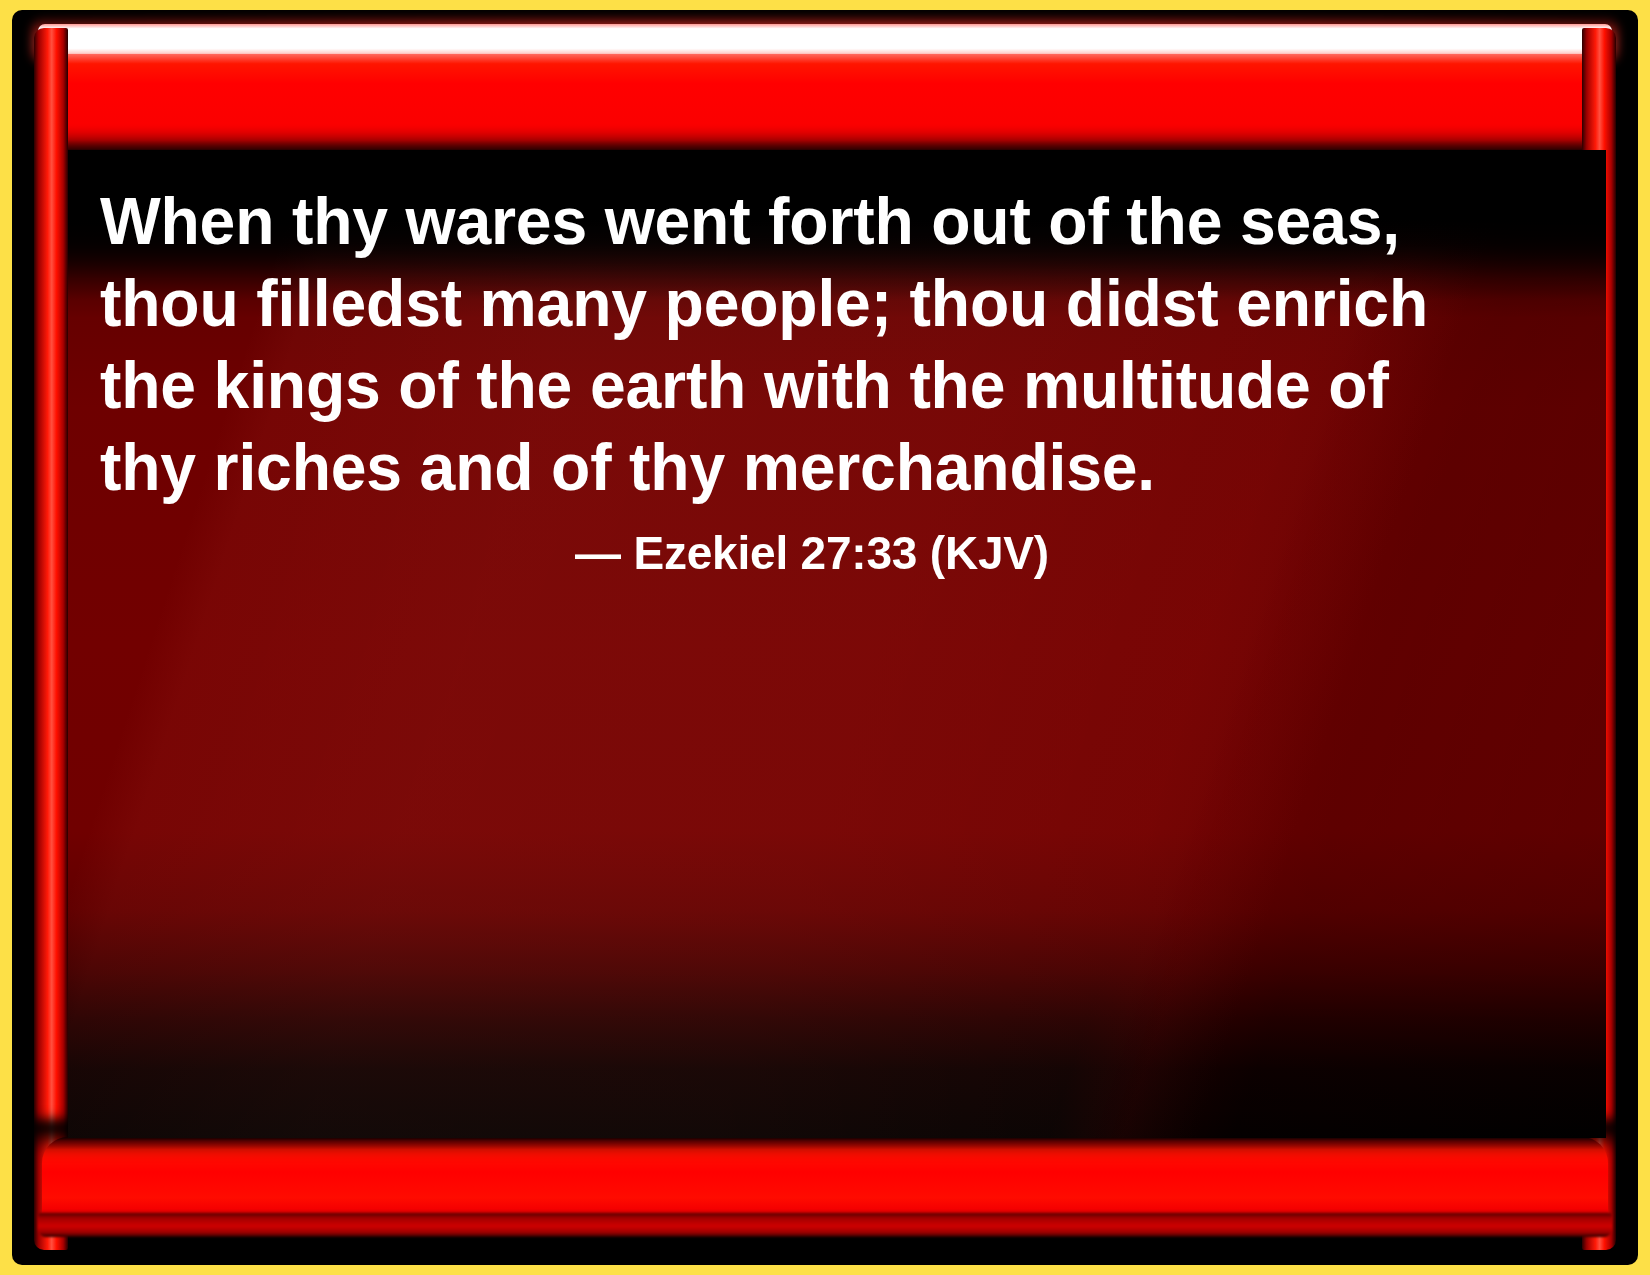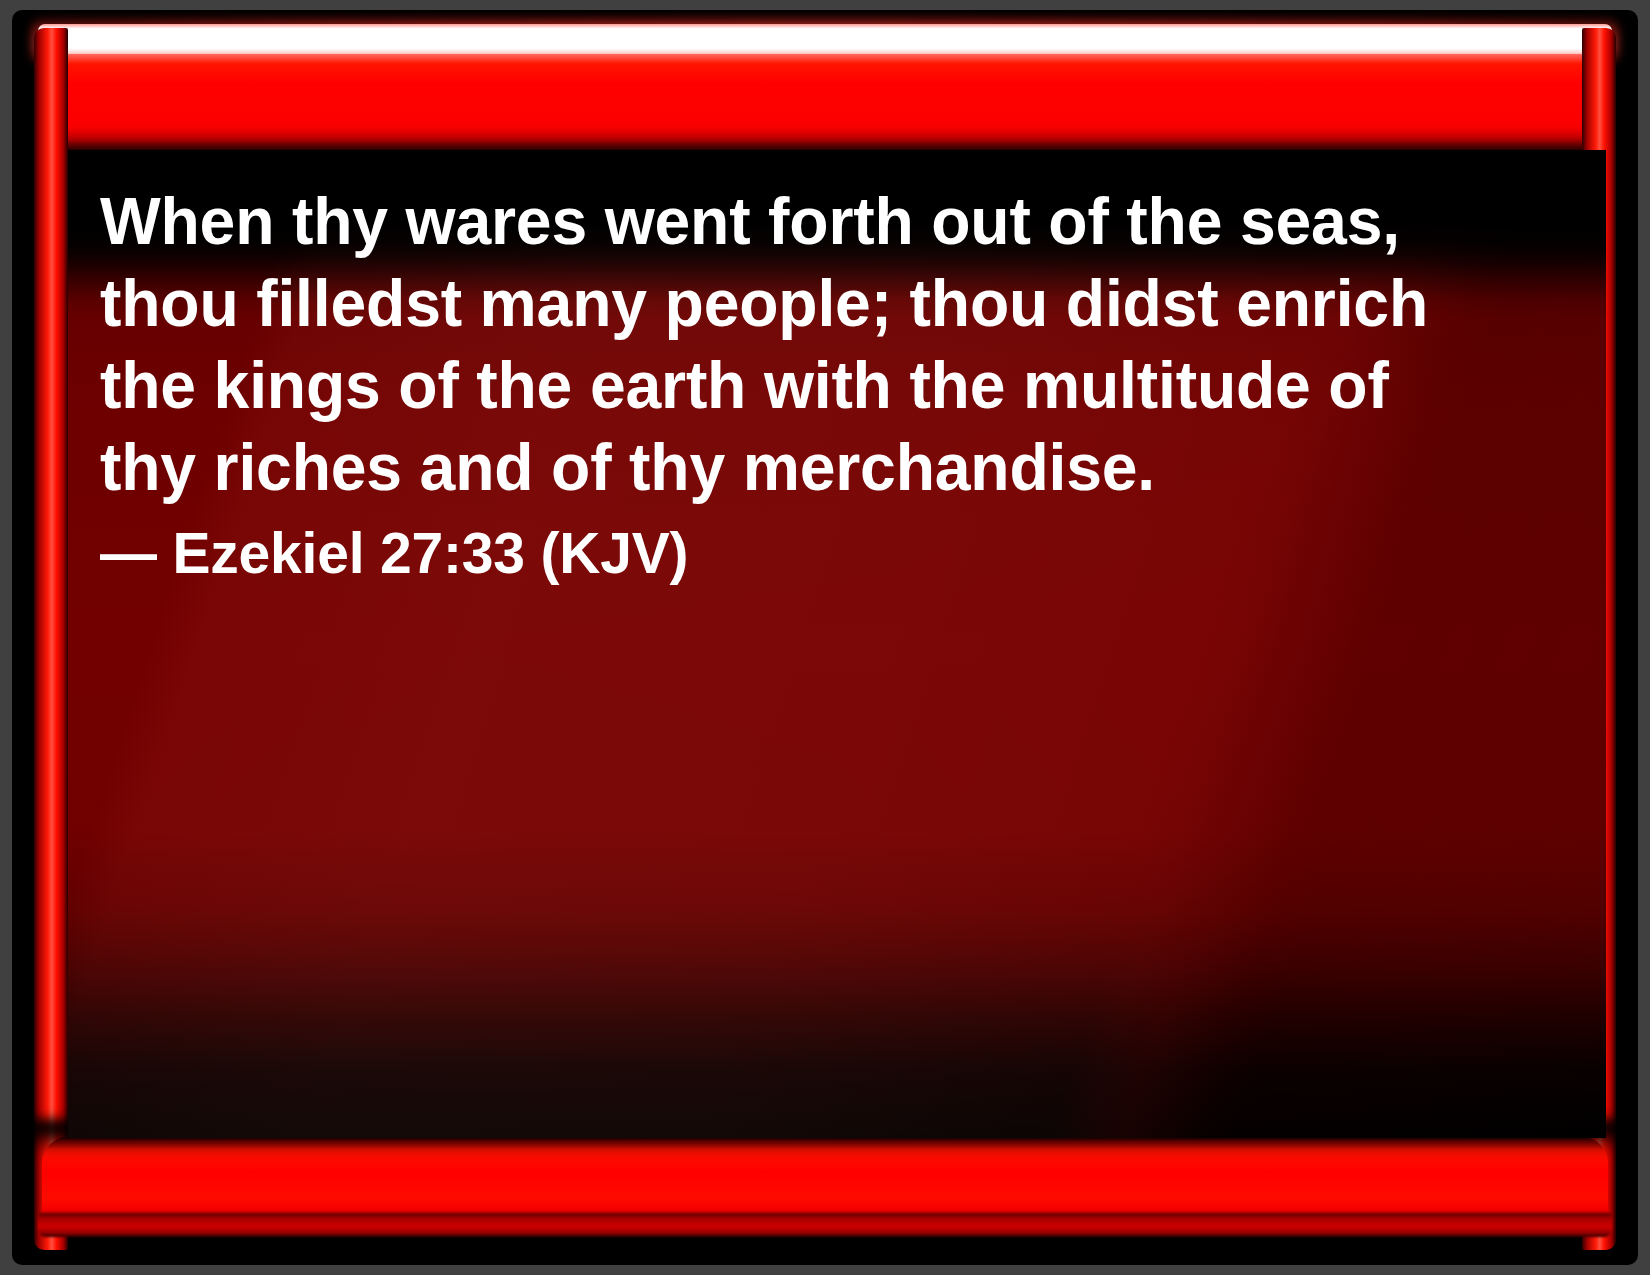--- a/index.html
+++ b/index.html
@@ -13,21 +13,21 @@
     height: 1275px;
     overflow: hidden;
     font-family: "Liberation Sans", "DejaVu Sans", sans-serif;
   }
 
   
   #slide-stage {
     position: relative;
     width: 1650px;
     height: 1275px;
-    background: #404040;
+    background: #fde047;
     overflow: hidden;
   }
 
   
   .frame-outer {
     position: absolute;
     left: 12px;
     top: 10px;
     width: 1626px;
     height: 1255px;
@@ -227,25 +227,25 @@
     line-height: 82px;
     letter-spacing: -0.2px;
     white-space: nowrap;
     transform: scaleX(0.96);
     transform-origin: left center;
   }
   .attribution {
     color: #ffffff;
     font-family: "Liberation Sans Narrow", "Liberation Sans", "DejaVu Sans Condensed", "DejaVu Sans", sans-serif;
     font-weight: bold;
-    font-size: 57px;
+    font-size: 46px;
     line-height: 82px;
     letter-spacing: -0.2px;
     white-space: nowrap;
-    text-align: left;
+    text-align: center;
     padding-top: 4px;
     padding-right: 6px;
   }
 </style>
 </head>
 <body>
 
 <div id="slide-stage">
 
   <div class="frame-outer">

